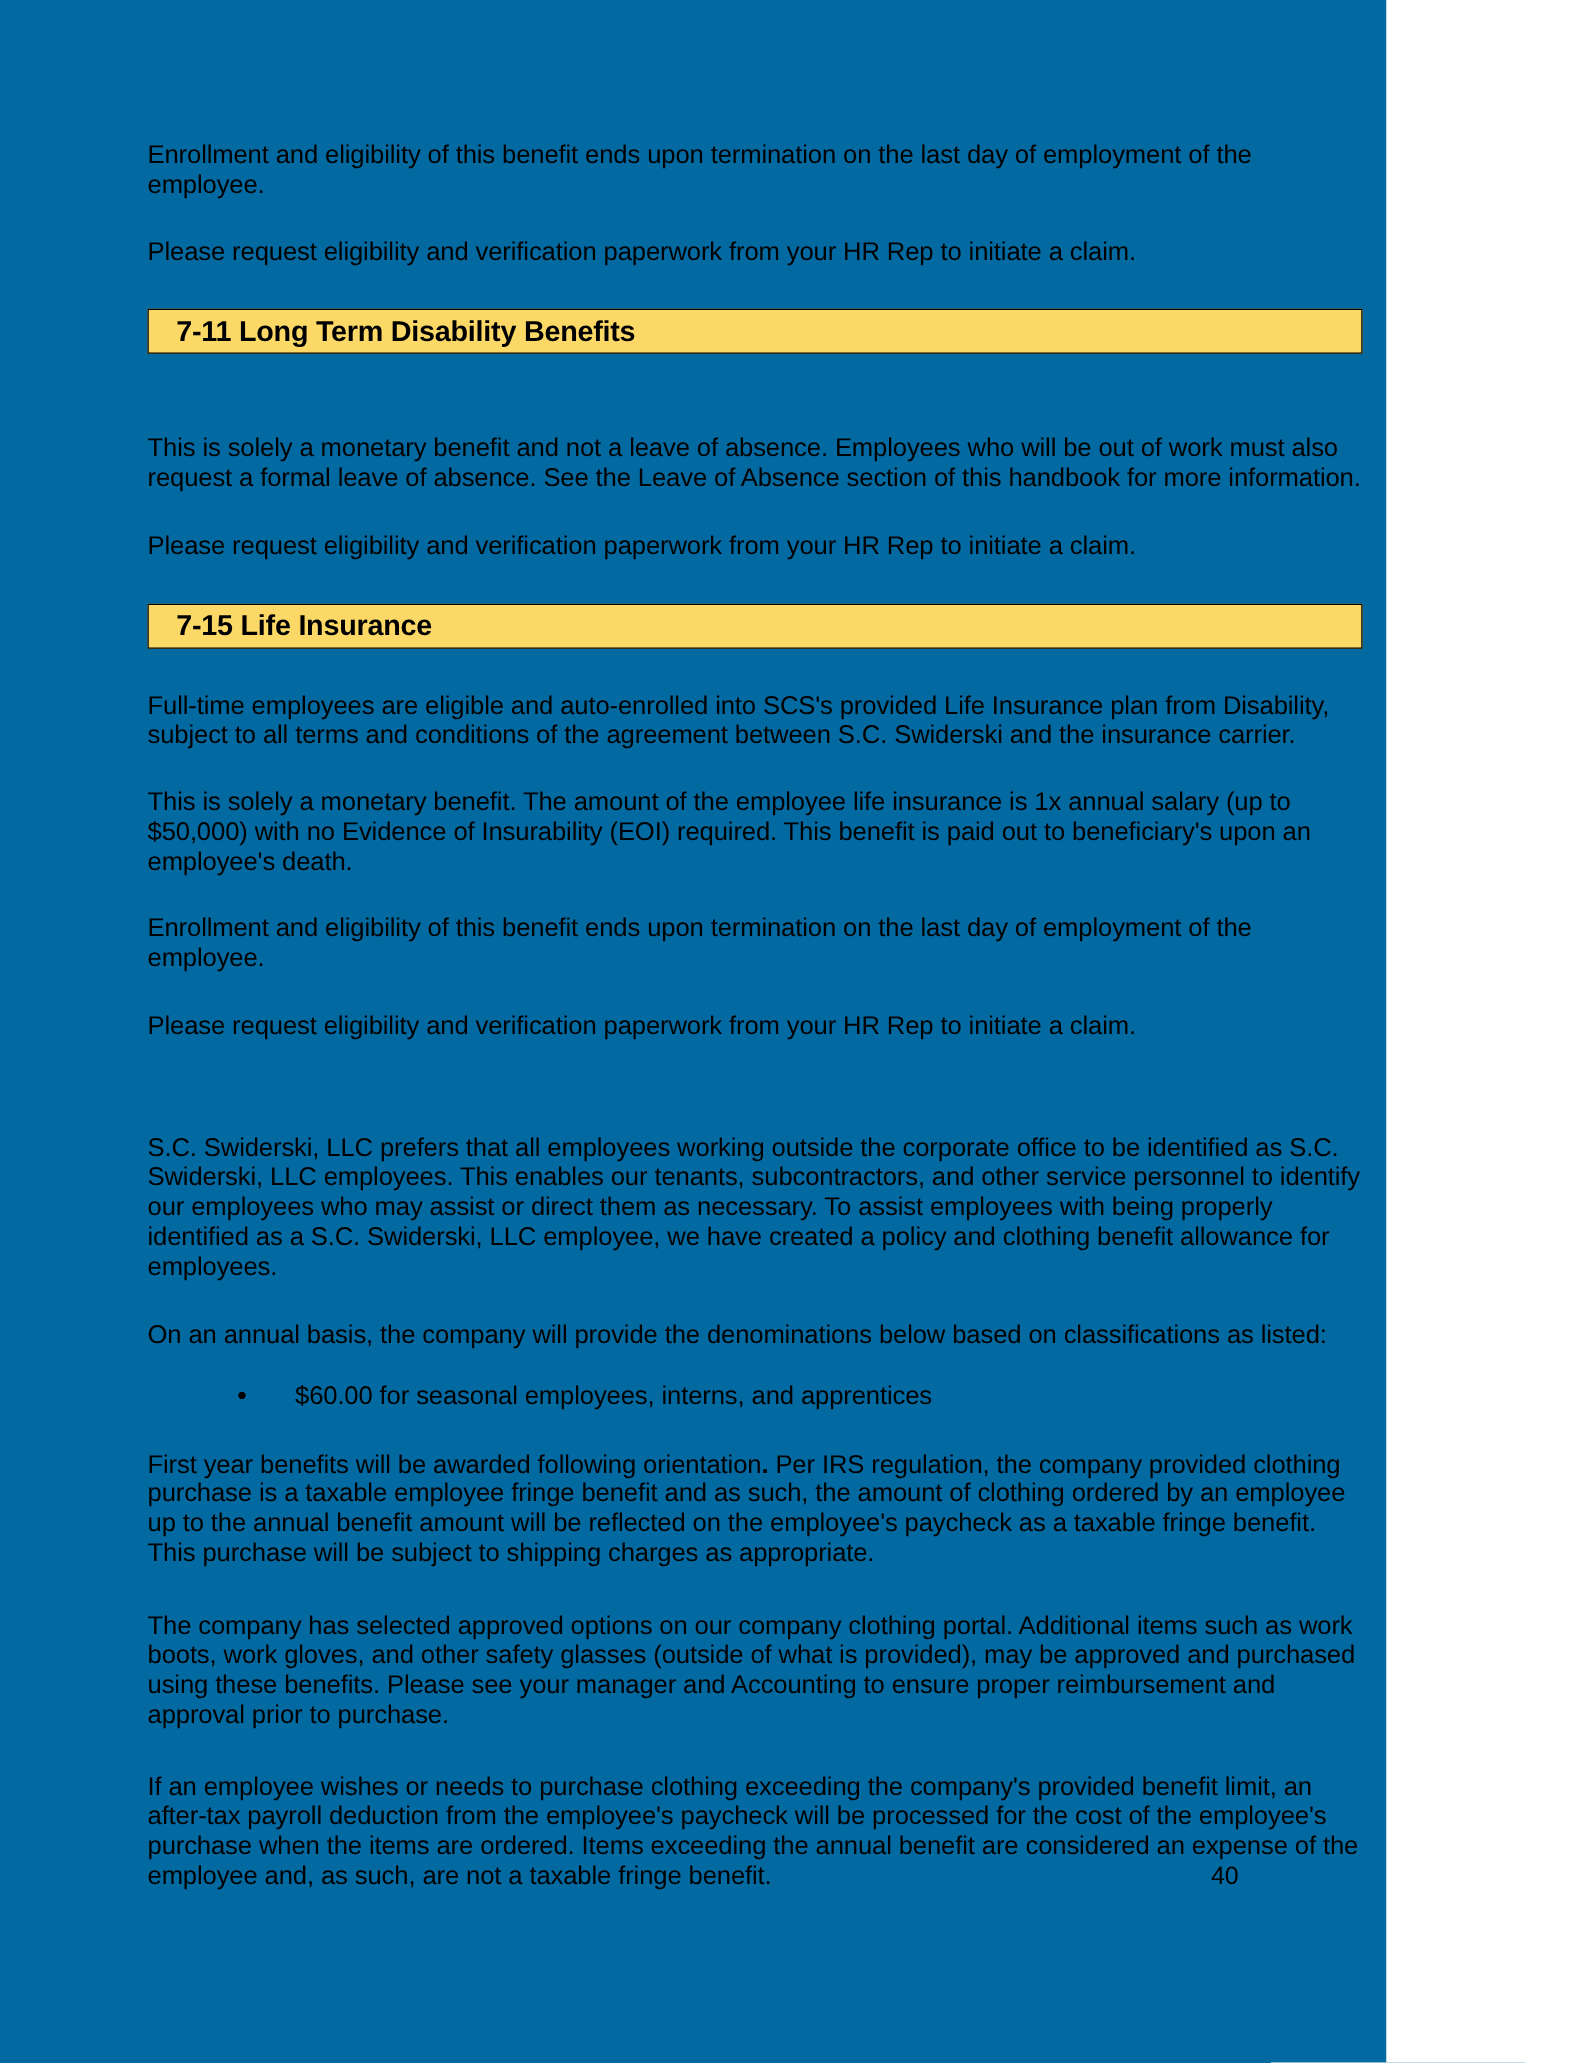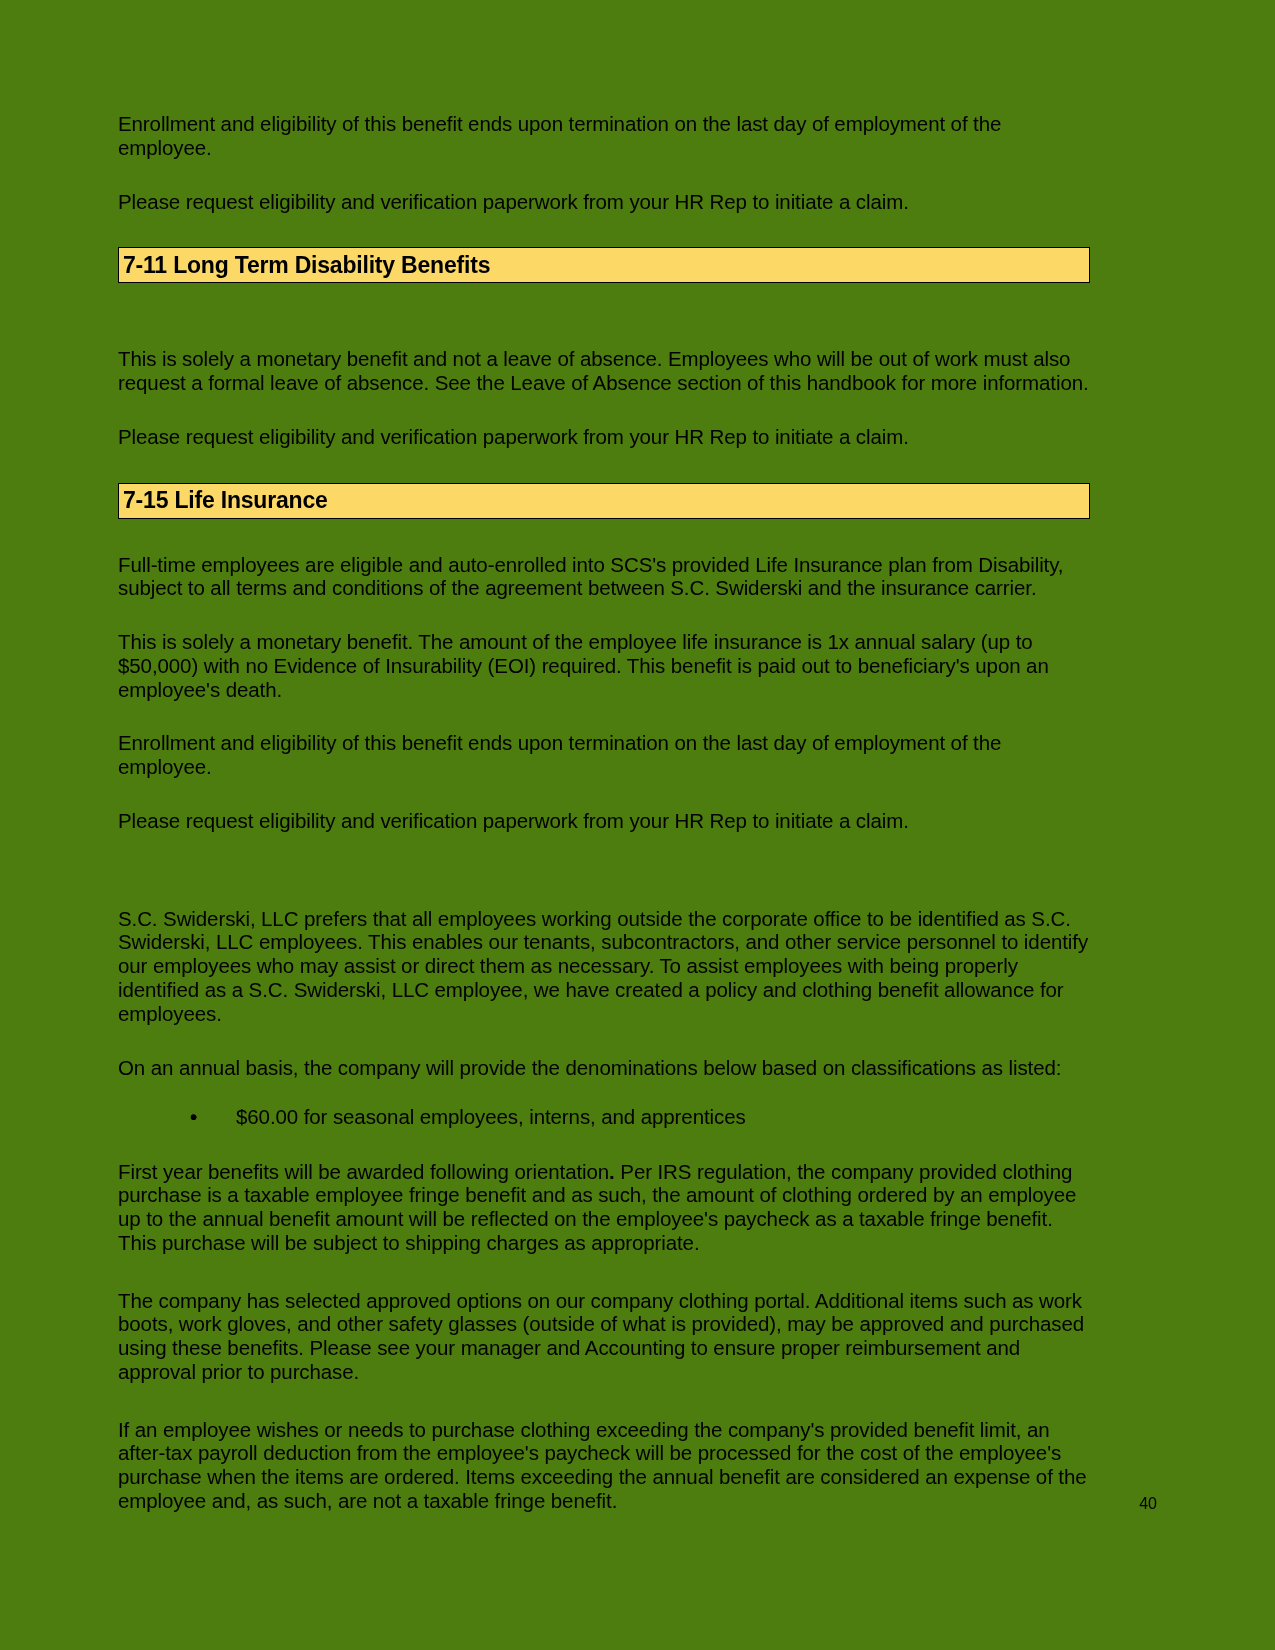--- a/index.html
+++ b/index.html
@@ -6,23 +6,23 @@
     margin: 0;
     padding: 0;
     background: #ffffff;
   }
   body {
     font-family: "Liberation Sans", sans-serif;
     color: #000000;
   }
   .page {
     position: relative;
-    width: 1275px;
+    width: 1109px;
     height: 1650px;
-    background: #4d7c0f;
+    background: #0369a1;
     box-sizing: border-box;
     padding: 112px 176px 0 118px;
     overflow: hidden;
   }
   .content {
     width: 972px;
   }
   p.body-text {
     margin: 0 0 0 0;
     font-size: 20.5px;
@@ -36,21 +36,21 @@
   .gap-xl { height: 40px; }
 
   .section-heading {
     background: #fcd966;
     border: 1.5px solid #000000;
     box-sizing: border-box;
     width: 972px;
     height: 36px;
     display: flex;
     align-items: center;
-    padding: 0 0 0 4px;
+    padding: 0 0 0 22px;
   }
   .section-heading .heading-text {
     font-size: 23px;
     font-weight: bold;
     letter-spacing: -0.2px;
     color: #000000;
     line-height: 1;
     white-space: nowrap;
   }
 
@@ -73,21 +73,21 @@
     top: 0;
     font-size: 20.5px;
     line-height: 1.18;
   }
   .bold-period { font-weight: bold; }
 
   .page-number {
     position: absolute;
     right: 118px;
     bottom: 137px;
-    font-size: 16px;
+    font-size: 20px;
     color: #000000;
   }
 </style>
 </head>
 <body>
 
 <div class="page">
   <div class="content">
 
     <p class="body-text">Enrollment and eligibility of this benefit ends upon termination on the last day of employment of the employee.</p>

